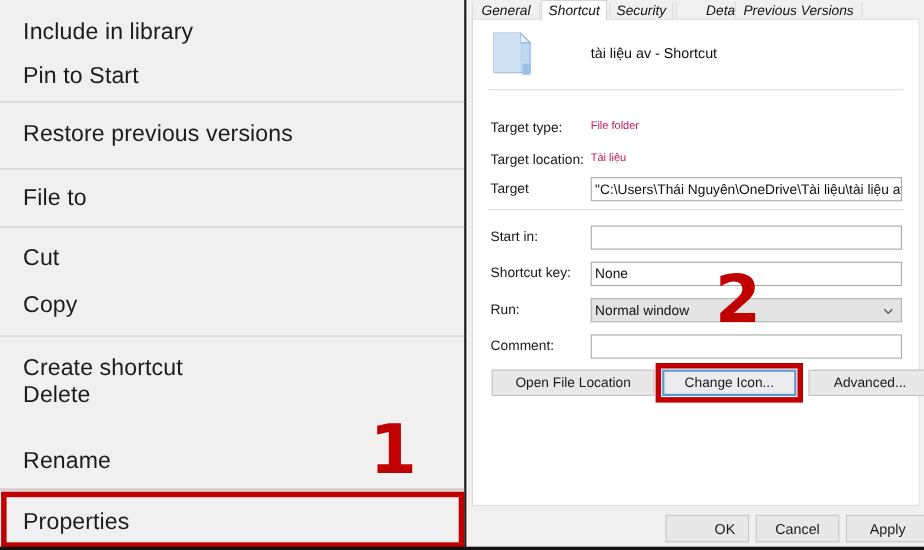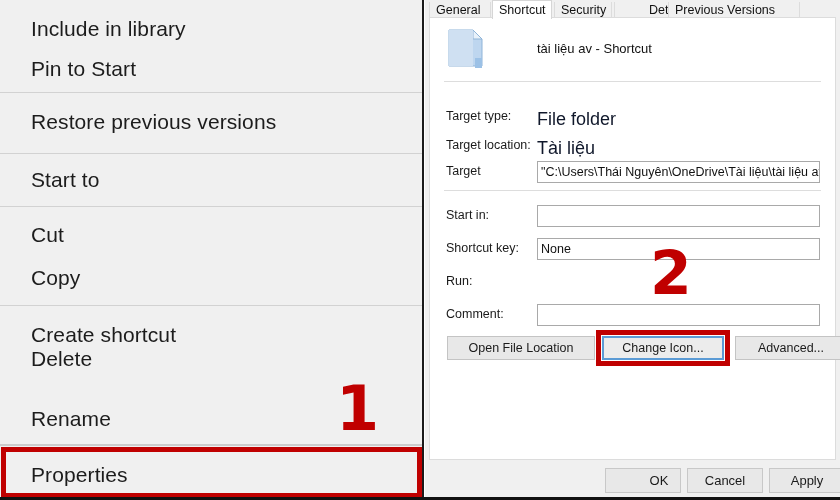--- a/index.html
+++ b/index.html
@@ -34,21 +34,21 @@
     width: 422px;
     height: 46px;
     display: flex;
     align-items: center;
     box-sizing: border-box;
     color: #1c1c1c;
     font-size: 21px;
     letter-spacing: 0.1px;
   }
   .menu-item .mi-label {
-    padding-left: 31px;
+    padding-left: 21px;
     white-space: nowrap;
   }
   .menu-sep {
     position: absolute;
     left: 0;
     width: 422px;
     height: 1px;
     background: #d2d2d2;
   }
   .menu-sep.thick { height: 2px; background: #cccccc; }
@@ -105,29 +105,30 @@
     width: 415px;
     height: 18px;
     background: #f0f0f0;
   }
   .tab {
     position: absolute;
     top: 2px;
     height: 16px;
     display: flex;
     align-items: center;
-    justify-content: flex-start;
+    justify-content: center;
     font-size: 12.5px;
     color: #111111;
     background: #f0f0f0;
     border-left: 1px solid #dcdcdc;
     border-right: 1px solid #dcdcdc;
     box-sizing: border-box;
     white-space: nowrap;
     padding: 0 6px;
+    font-style: italic;
   }
   .tab.active {
     top: 0px;
     height: 19px;
     background: #ffffff;
     border: 1px solid #d6d6d6;
     border-bottom: none;
     font-weight: normal;
     z-index: 3;
   }
@@ -187,22 +188,22 @@
     left: 16px;
     top: 3px;
     font-size: 12.5px;
     color: #1a1a1a;
     white-space: nowrap;
   }
   .field-static {
     position: absolute;
     left: 107px;
     top: 3px;
-    font-size: 18px;
-    color: #0f172a;
+    font-size: 10px;
+    color: #be185d;
     white-space: nowrap;
   }
   .field-input {
     position: absolute;
     left: 107px;
     top: 0px;
     width: 283px;
     height: 22px;
     background: #ffffff;
     border: 1px solid #a9a9a9;
@@ -306,21 +307,21 @@
         <div class="menu-item" style="top: 6px;">
           <span class="mi-label">Include in library</span>
         </div>
         <div class="menu-item" style="top: 46px;">
           <span class="mi-label">Pin to Start</span>
         </div>
         <div class="menu-item" style="top: 99px;">
           <span class="mi-label">Restore previous versions</span>
         </div>
         <div class="menu-item" style="top: 157px;">
-          <span class="mi-label">Start to</span>
+          <span class="mi-label">File to</span>
         </div>
         <div class="menu-item" style="top: 212px;">
           <span class="mi-label">Cut</span>
         </div>
         <div class="menu-item" style="top: 255px; align-items: center;">
           <span class="mi-label">Copy</span>
         </div>
         <div class="menu-item" style="top: 312px;">
           <span class="mi-label">Create shortcut</span>
         </div>
@@ -355,21 +356,21 @@
         </div>
         <div class="tab active" style="left: 67px; width: 60px;">
           <span>Shortcut</span>
         </div>
         <div class="tab" style="left: 129px; width: 58px;">
           <span>Security</span>
         </div>
         <div class="tab" style="left: 189px; width: 66px; padding-left: 34px;">
           <span>Details</span>
         </div>
-        <div class="tab" style="left: 243px; width: 132px;">
+        <div class="tab" style="left: 243px; width: 116px;">
           <span>Previous Versions</span>
         </div>
       </div>
 
     <div id="tab-page">
 
       <div id="shortcut-header">
         <svg id="shortcut-icon" viewBox="0 0 40 42" xmlns="http://www.w3.org/2000/svg">
           <path d="M3 2 L27 2 L36 11 L36 38 L3 38 Z" fill="#bed6ef" stroke="#8fb4d8" stroke-width="1"></path>
           <path d="M27 2 L27 11 L36 11 Z" fill="#e8f1fa" stroke="#8fb4d8" stroke-width="1"></path>
@@ -398,20 +399,26 @@
           <div class="field-row" style="top: 187px;">
             <div class="field-label">Start in:</div>
             <div class="field-input"></div>
           </div>
           <div class="field-row" style="top: 220px;">
             <div class="field-label">Shortcut key:</div>
             <div class="field-input">None</div>
           </div>
           <div class="field-row" style="top: 253px;">
             <div class="field-label">Run:</div>
+            <div class="field-select">
+              <span>Normal window</span>
+              <svg class="chev" viewBox="0 0 12 12">
+                <path d="M2 4.5 L6 8.5 L10 4.5" stroke="#555555" stroke-width="1.2" fill="none"></path>
+              </svg>
+            </div>
           </div>
           <div class="field-row" style="top: 286px; padding-left: 28px;">
             <div class="field-label">Comment:</div>
             <div class="field-input"></div>
           </div>
         </div>
 
       <div id="action-buttons-container">
           <div class="action-btn" style="left: 17px; width: 148px; top: 318px;">
             <span>Open File Location</span>

